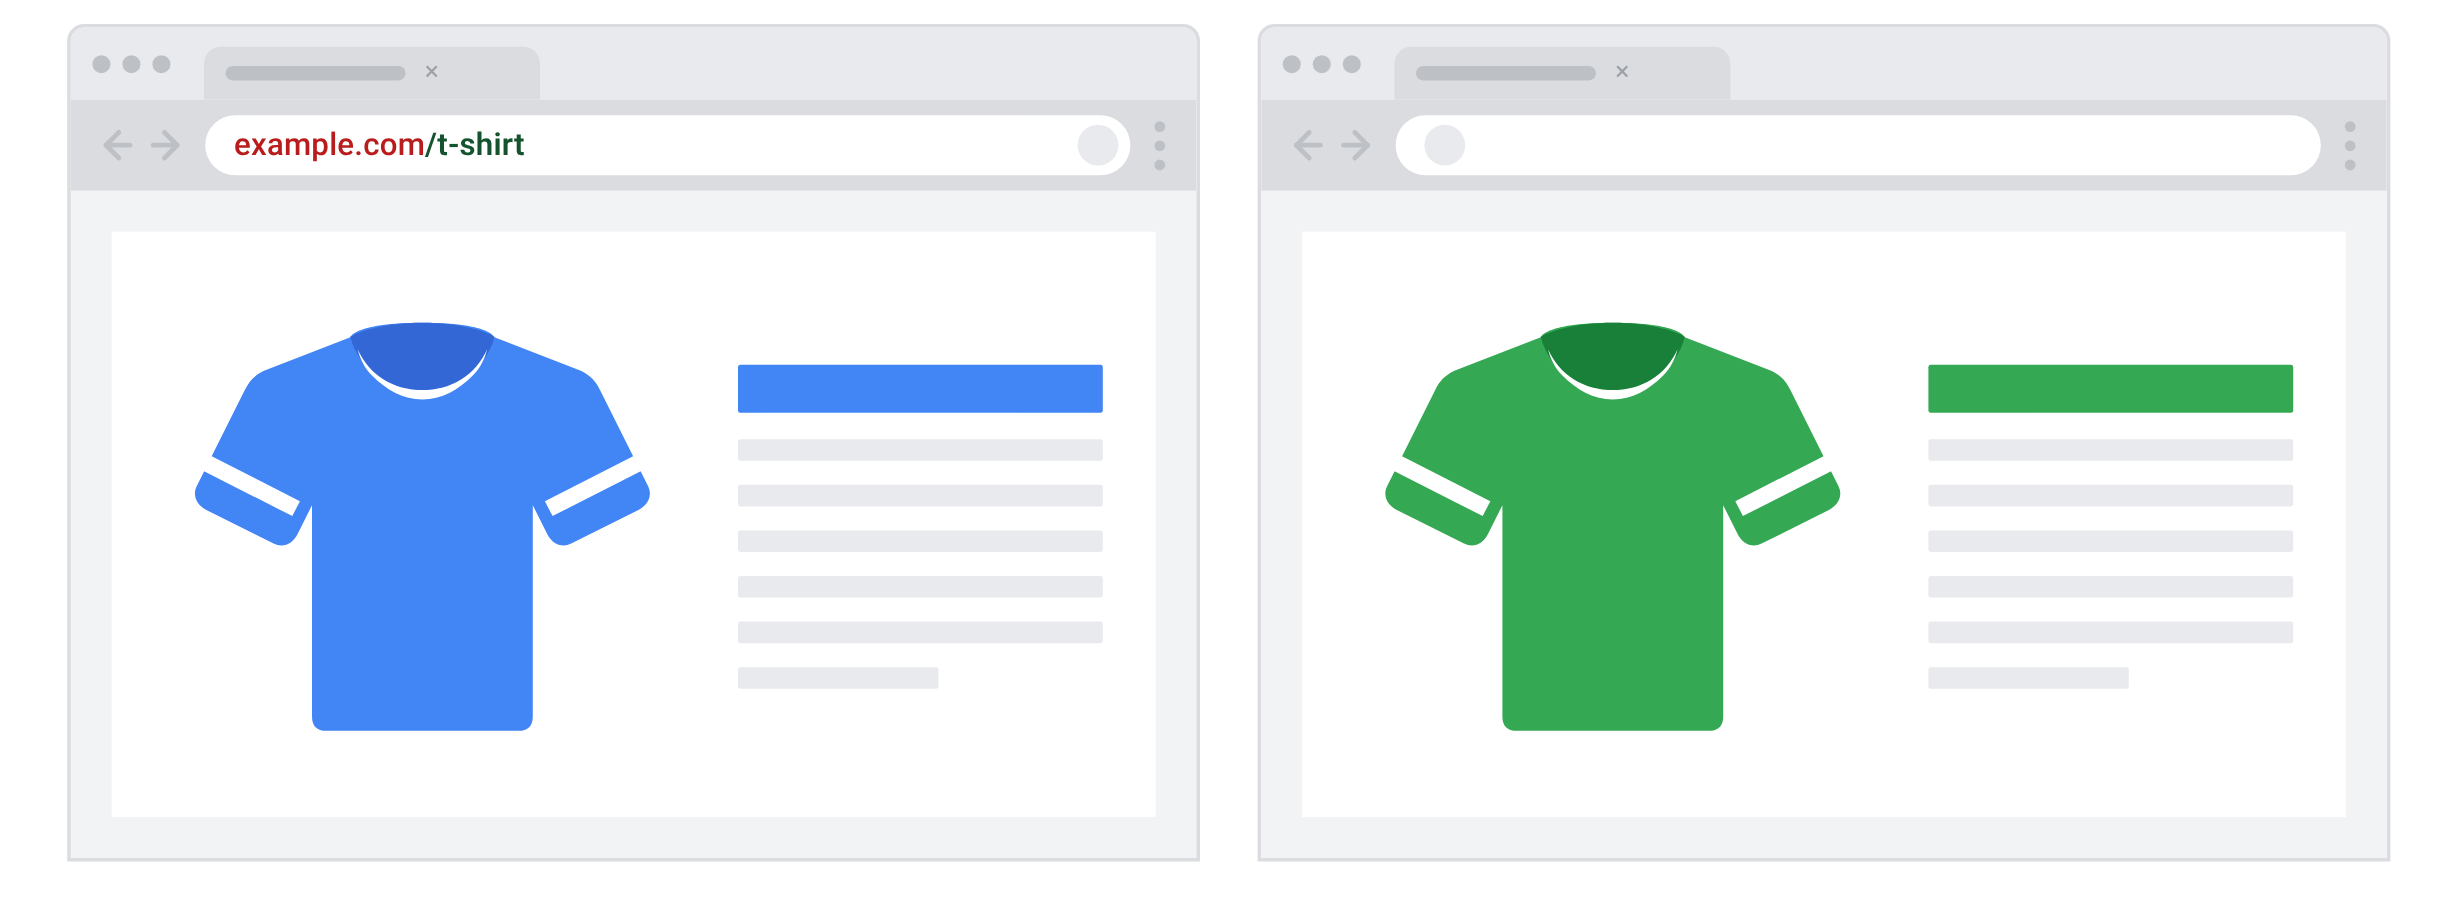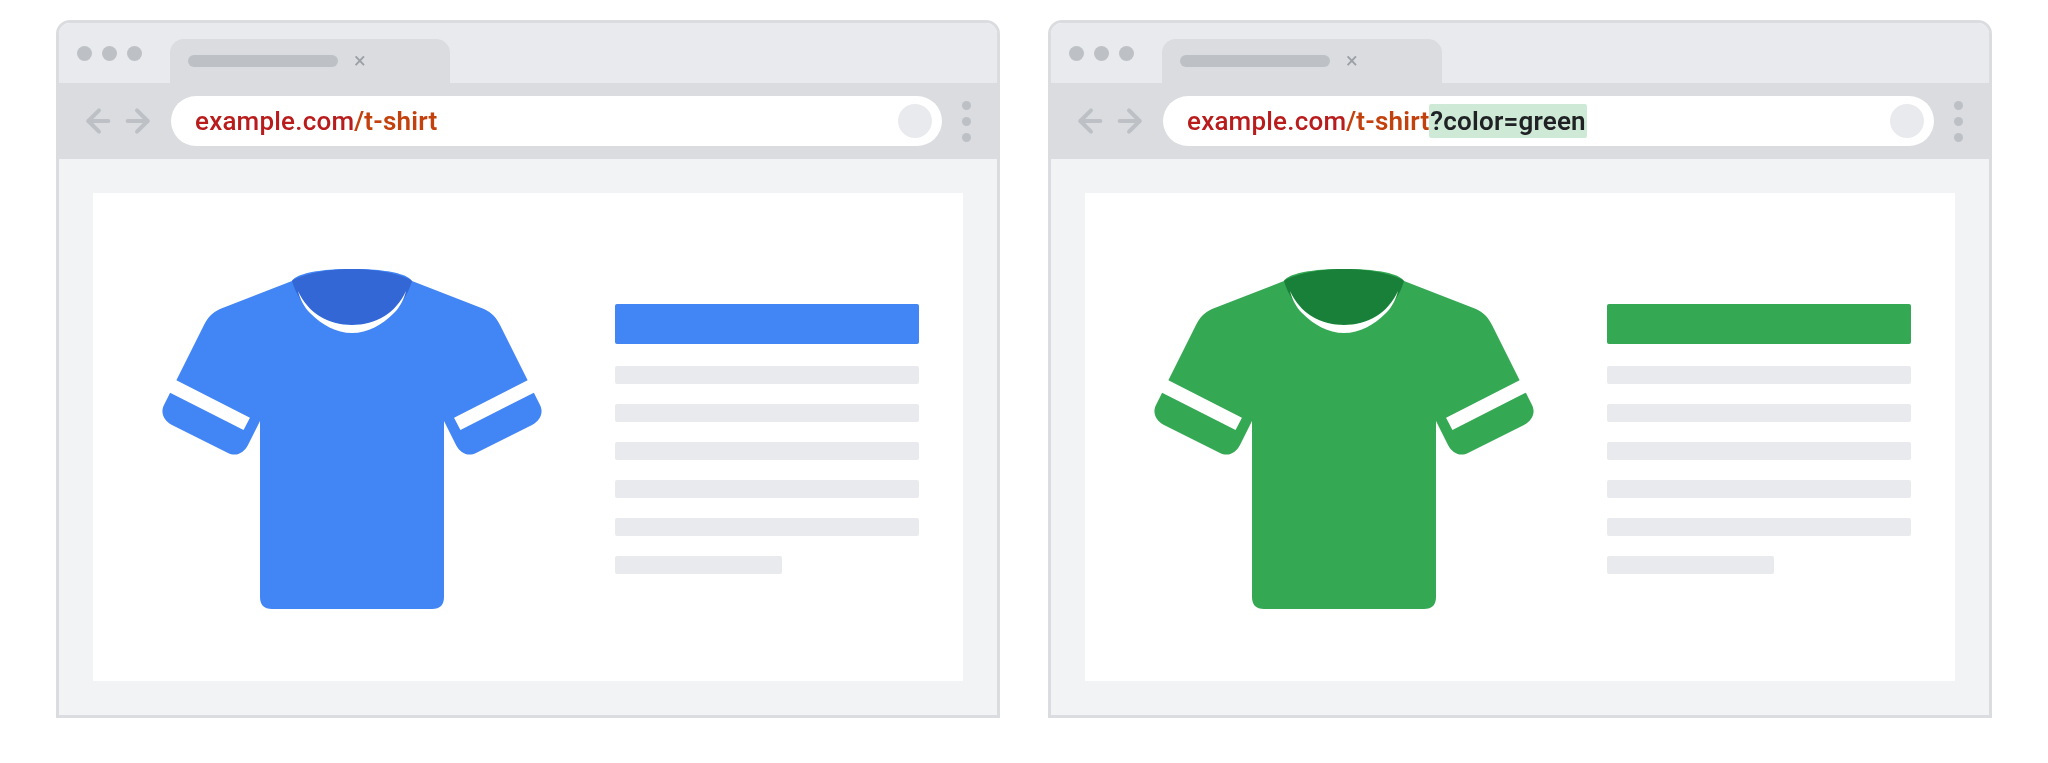--- a/index.html
+++ b/index.html
@@ -89,21 +89,21 @@
     overflow: hidden;
   }
   .url {
     font-size: 26px;
     font-weight: 500;
     white-space: nowrap;
     flex: 1;
     letter-spacing: 0.2px;
   }
   .url .muted { color: #b91c1c; }
-  .url .strong { color: #c2410c; font-weight: 600; }
+  .url .strong { color: #14532d; font-weight: 600; }
   .url .hl {
     color: #202124; font-weight: 600;
     background: #ceead6;
     padding: 2px 1px;
     border-radius: 2px;
   }
   .addrdot {
     width: 34px; height: 34px; border-radius: 50%;
     background: #e9eaed;
     flex-shrink: 0;
@@ -244,23 +244,20 @@
             <path d="M7 12 H22"></path>
           </svg>
       </div>
       <div class="navarrow">
         <svg viewBox="0 0 24 24" fill="none" stroke="#bdc1c6" stroke-width="3" stroke-linecap="round" stroke-linejoin="round">
             <path d="M9 4 L17 12 L9 20"></path>
             <path d="M17 12 H2"></path>
           </svg>
       </div>
       <div class="addressbar">
-        <div class="url">
-          <span class="muted">example.com</span><span class="strong">/t-shirt</span><span class="hl">?color=green</span>
-        </div>
         <div class="addrdot"></div>
       </div>
       <div class="kebab">
           <span></span>
           <span></span>
           <span></span>
         </div>
     </div>
     <div class="viewport">
       <div class="page">

